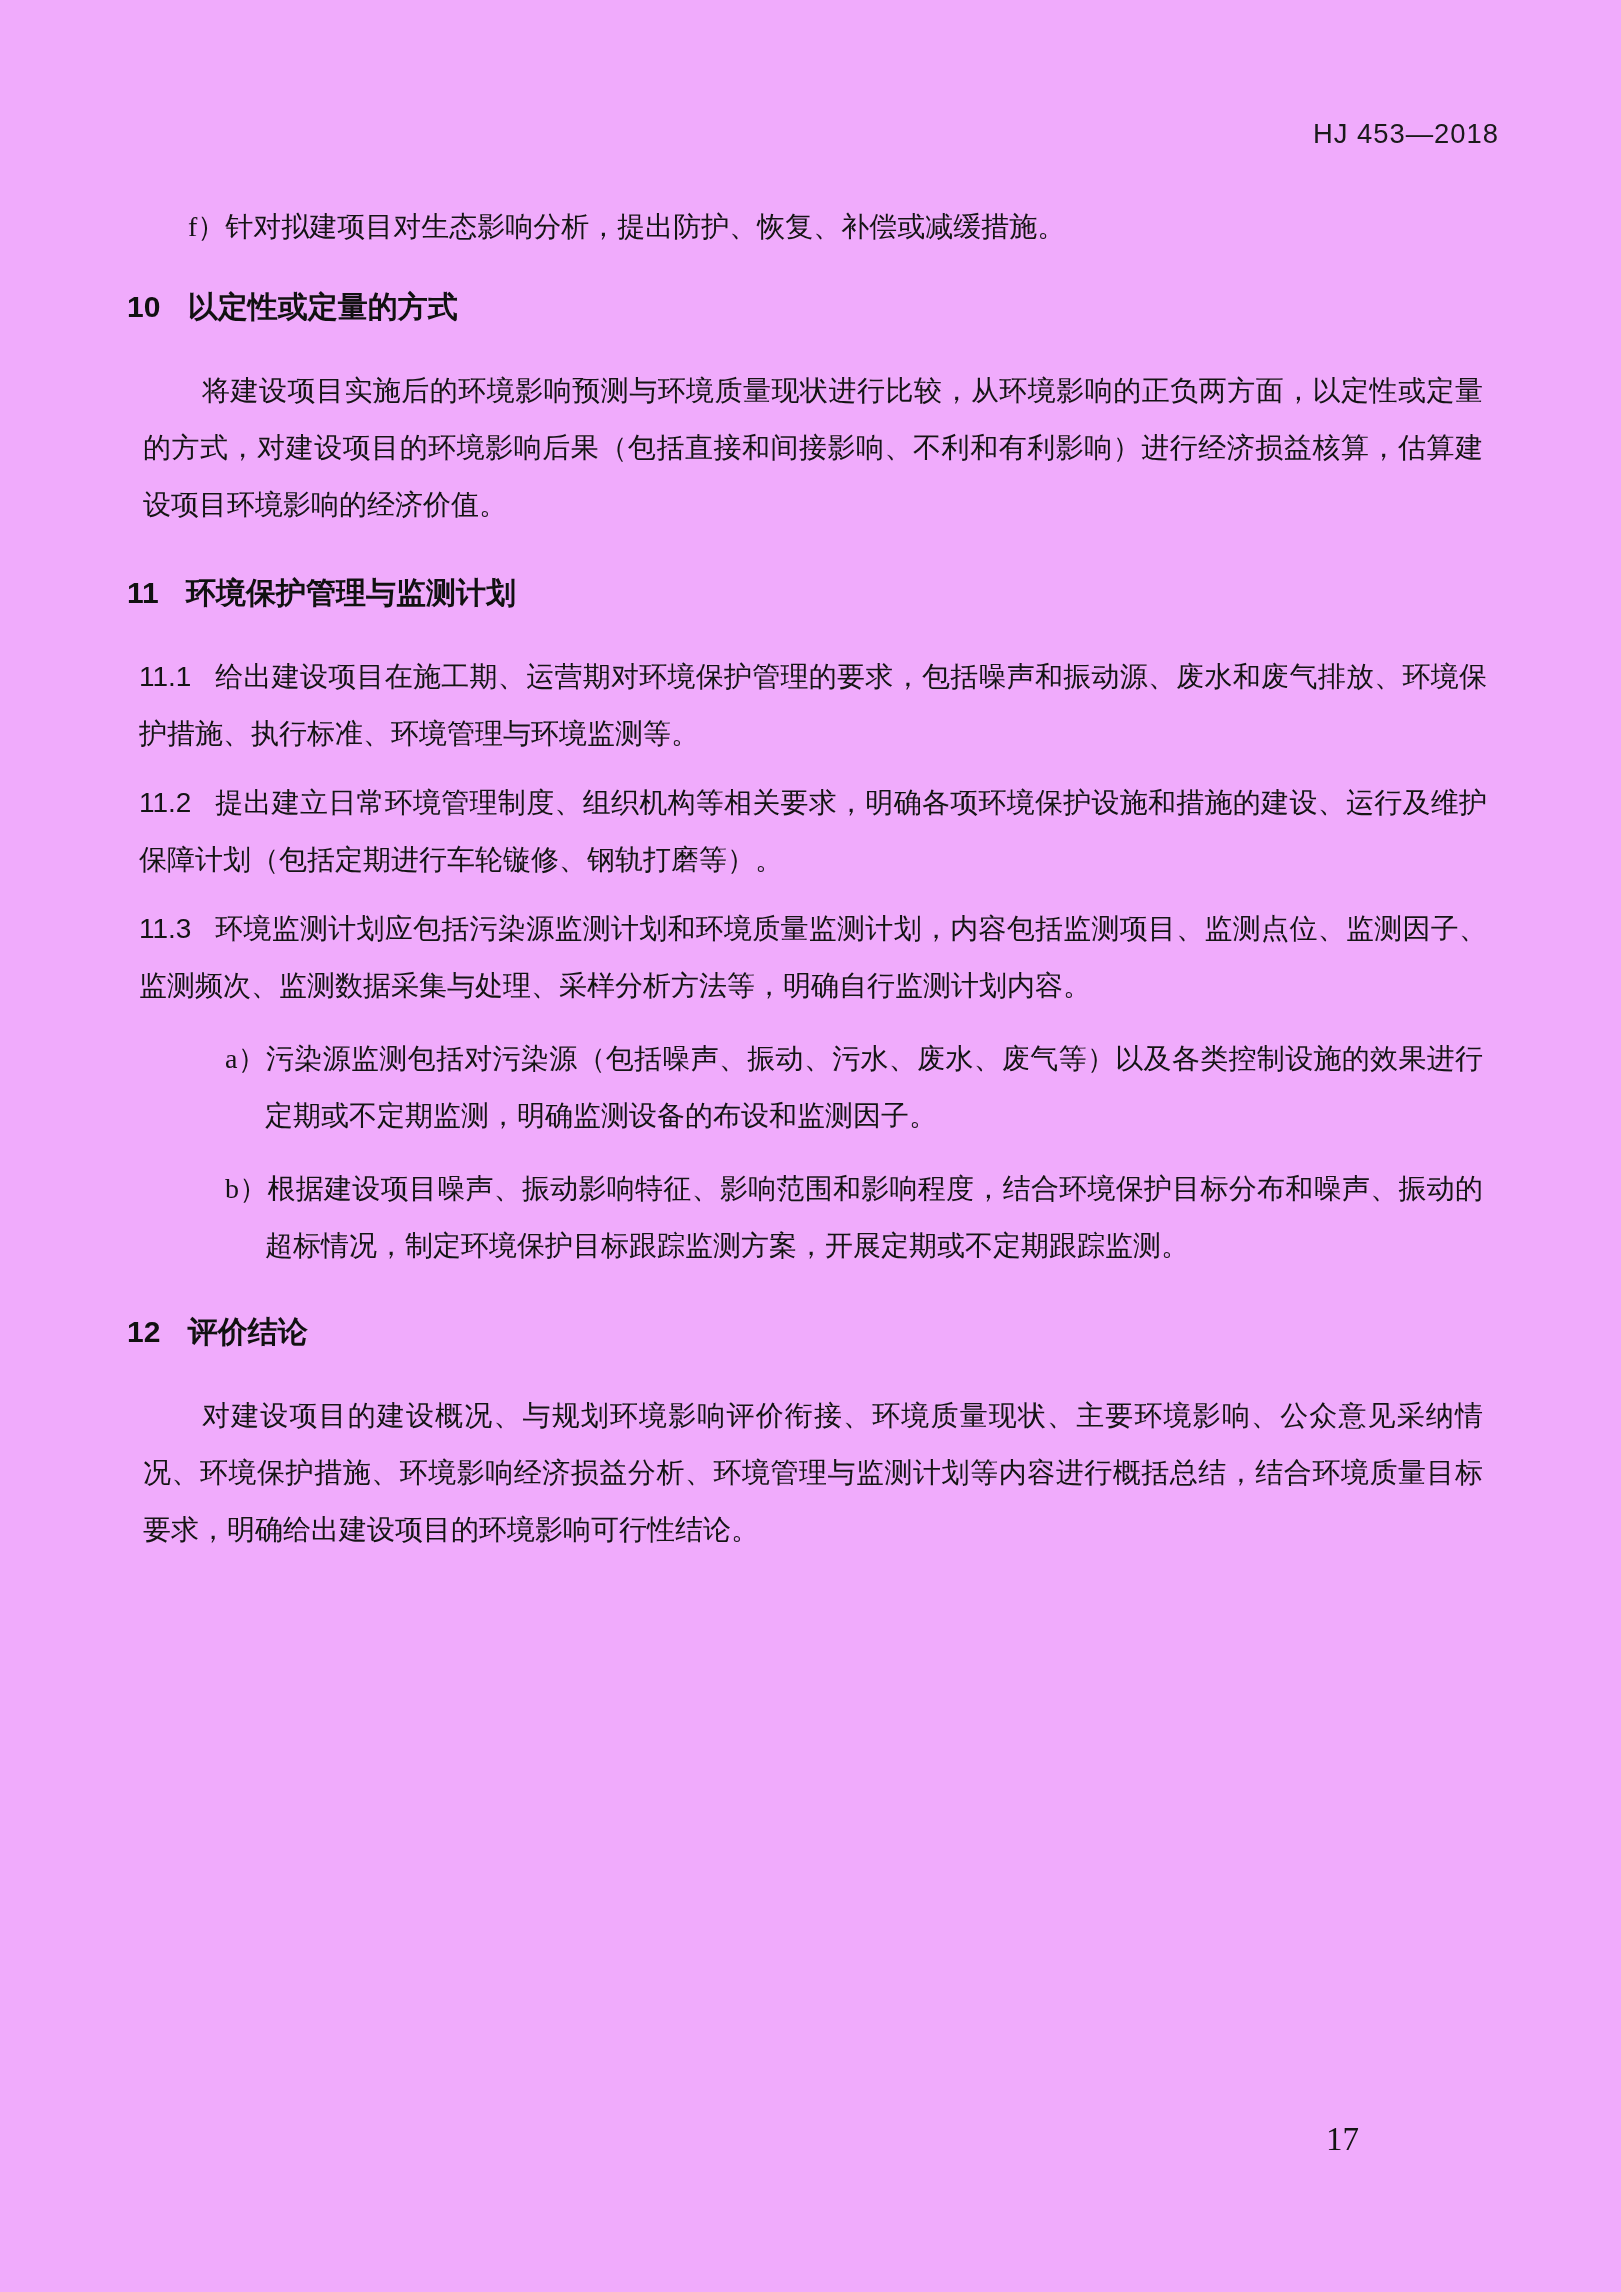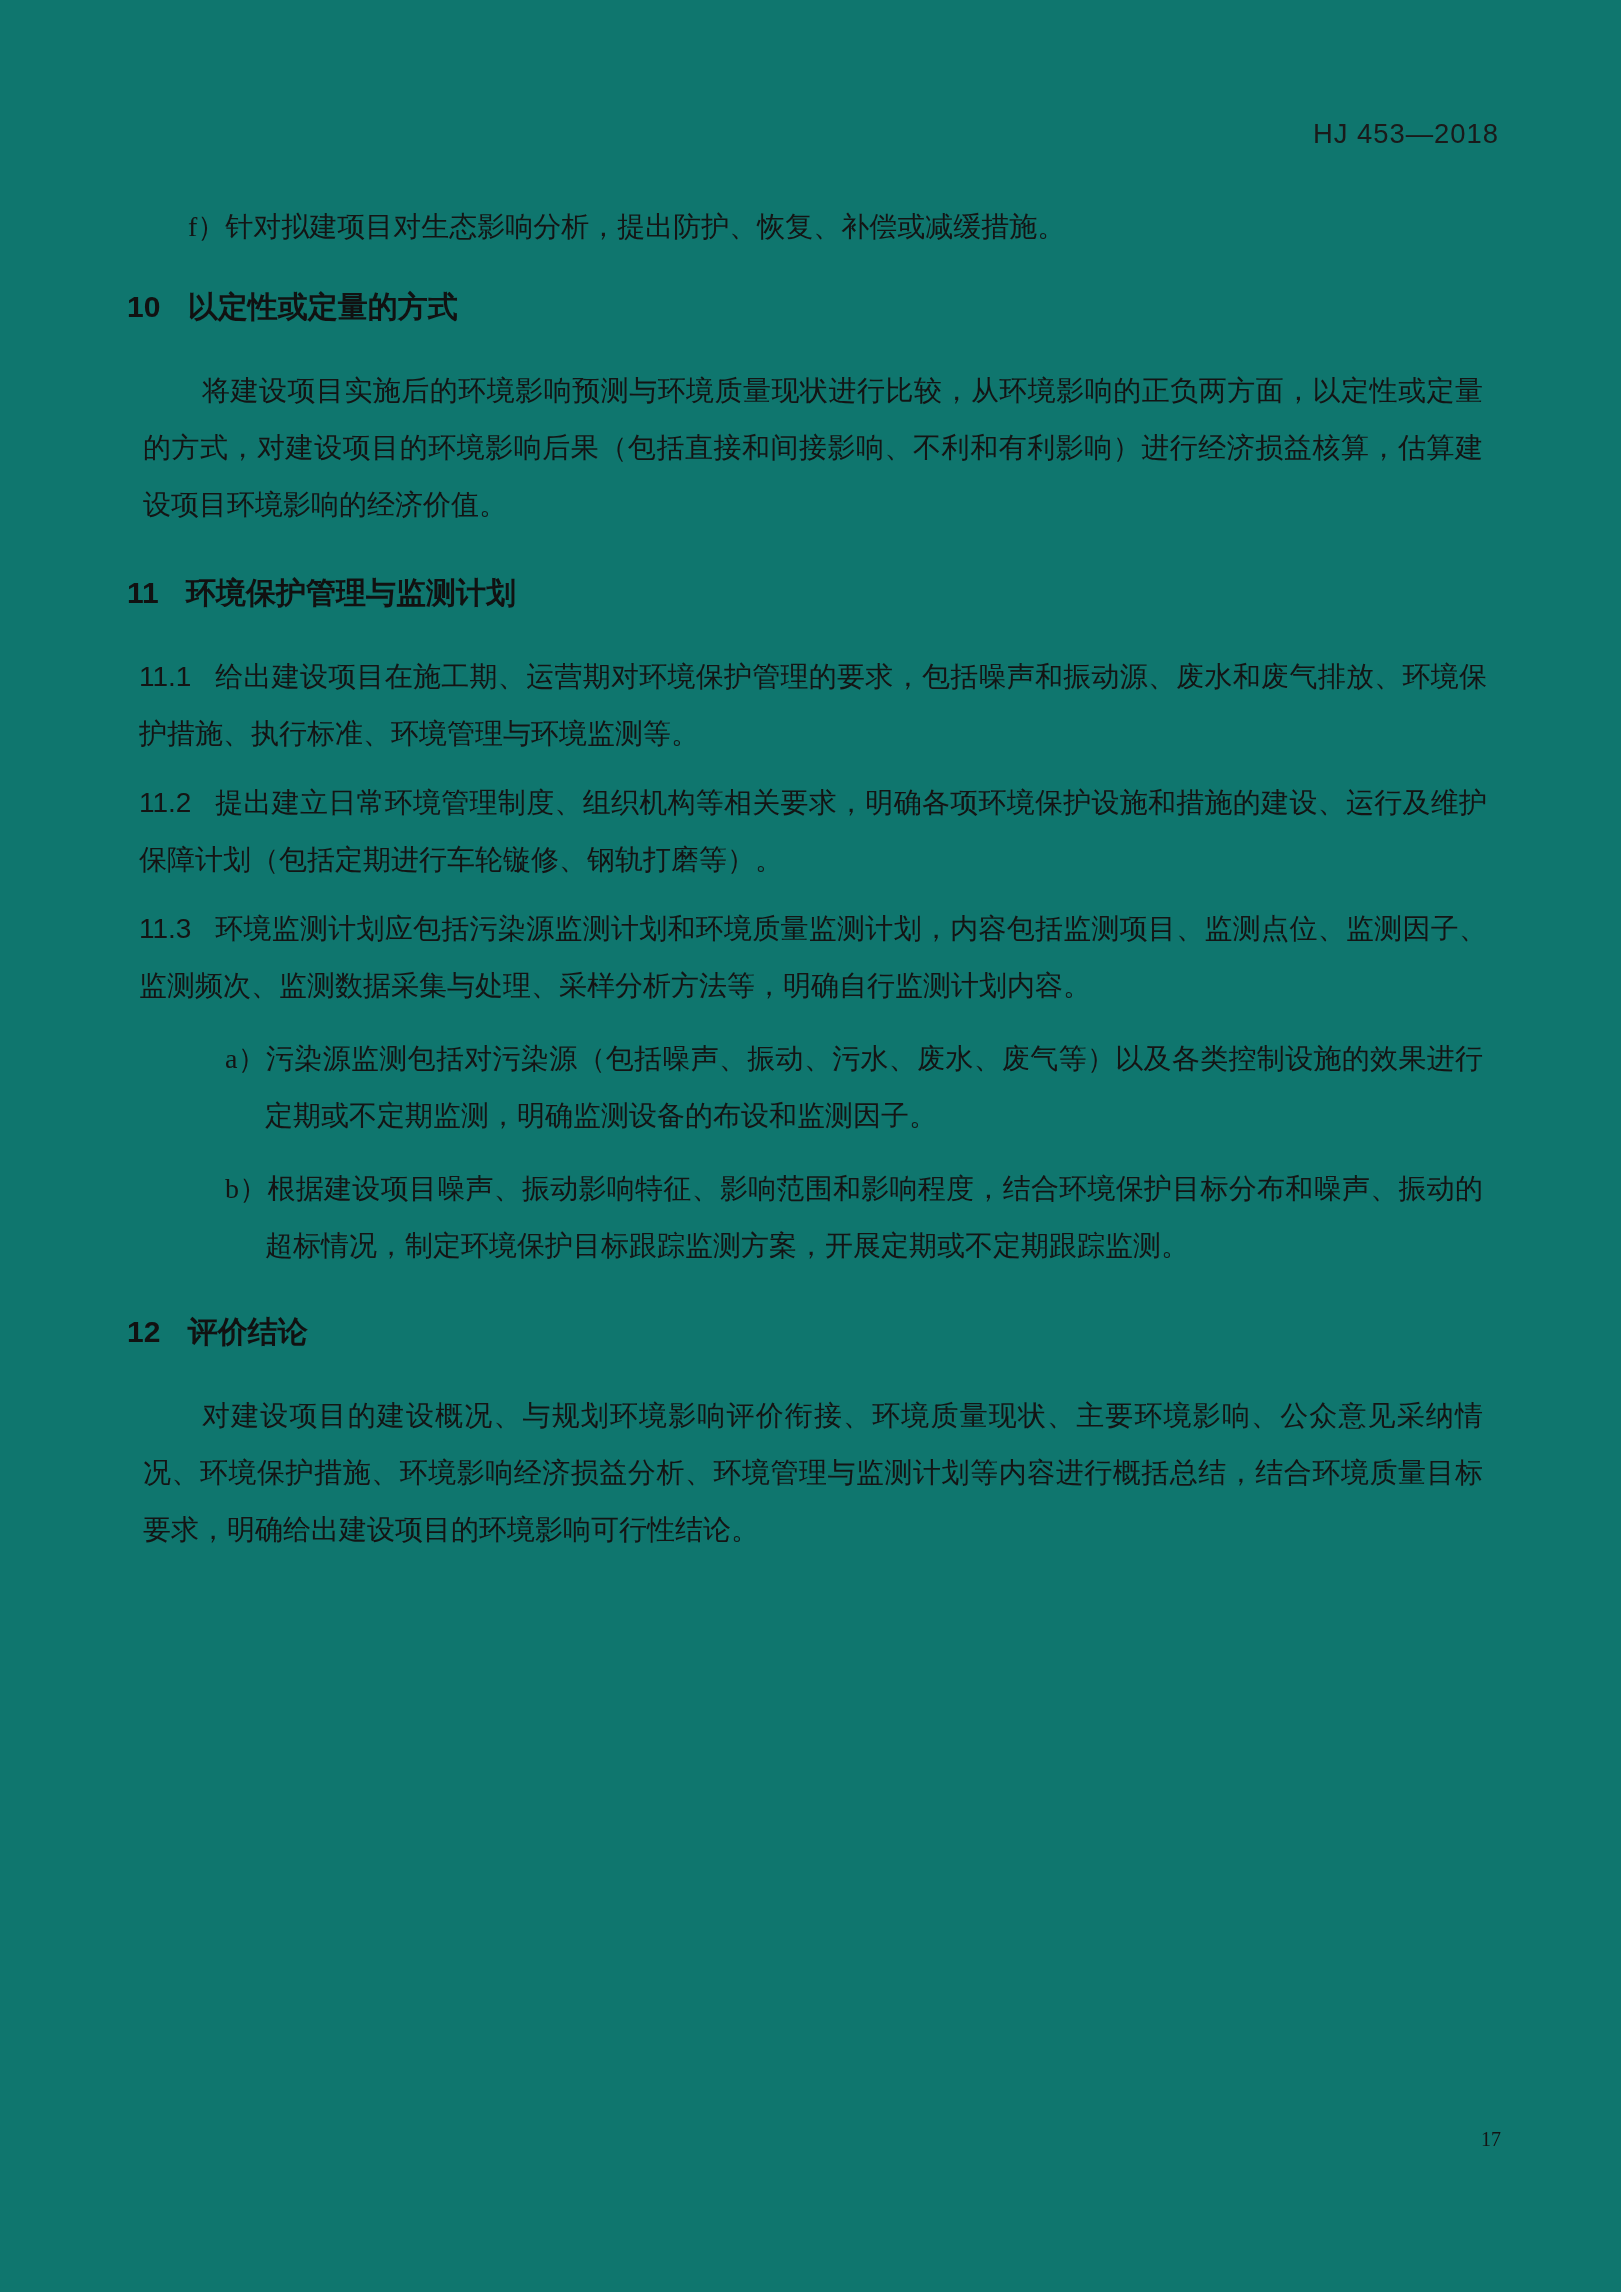--- a/index.html
+++ b/index.html
@@ -1,21 +1,21 @@
 <!DOCTYPE html>
 <html><head>
 <meta charset="utf-8">
 <style>
   * { box-sizing: border-box; }
   html, body { margin: 0; padding: 0; background: #ffffff; }
   .page {
     position: relative;
     width: 1621px;
     height: 2293px;
-    background: #0f766e;
+    background: #f0abfc;
     color: #141414;
     font-family: "Liberation Serif", "DejaVu Serif", serif;
     overflow: hidden;
   }
   .content {
     position: absolute;
     left: 127px;
     right: 122px;
     top: 114px;
   }
@@ -70,22 +70,22 @@
     margin-left: 98px;
     padding-left: 40px;
     text-indent: -40px;
     font-size: 28px;
     line-height: 57px;
     text-align: justify;
   }
   .page-number {
     position: absolute;
     top: 2122px;
-    left: 1481px;
-    font-size: 20px;
+    left: 1326px;
+    font-size: 33px;
     line-height: 35px;
     color: #141414;
   }
 </style>
 </head>
 <body>
 
 <div class="page">
   <div class="content">
 

